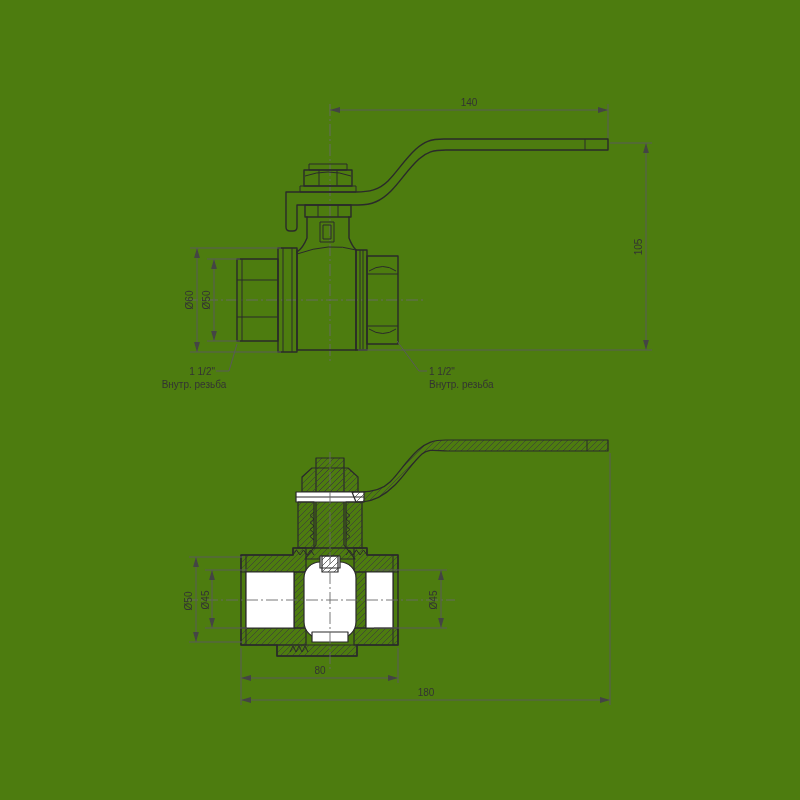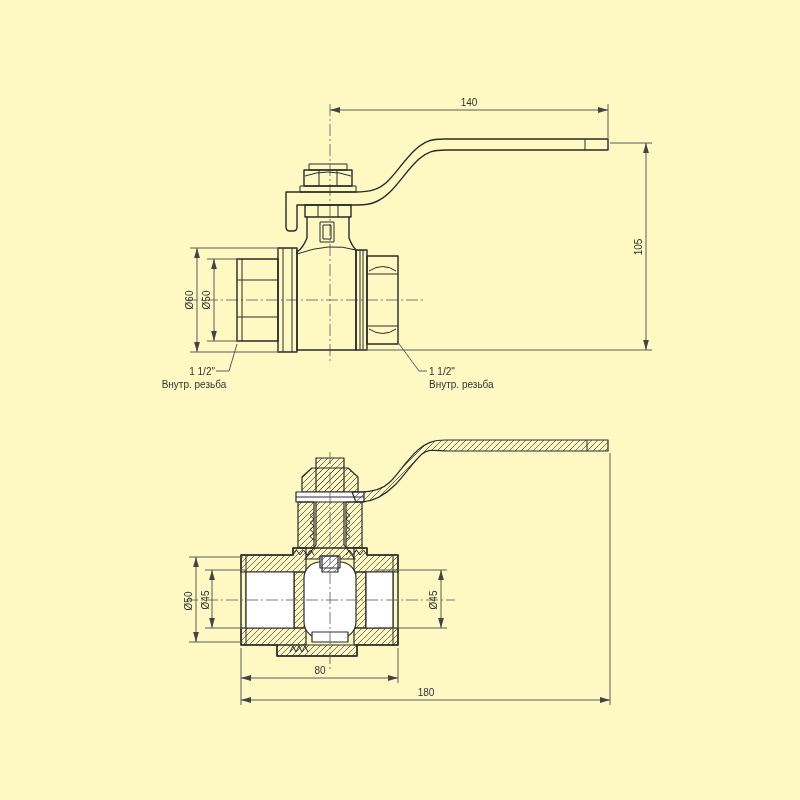--- a/index.html
+++ b/index.html
@@ -1,16 +1,16 @@
 <!DOCTYPE html>
 <html><head>
 <meta charset="utf-8">
 <style>
   html,body{margin:0;padding:0;background:#ffffff;}
-  .stage{position:relative;width:800px;height:800px;background:#fef9c3;overflow:hidden;
+  .stage{position:relative;width:800px;height:800px;background:#4d7c0f;overflow:hidden;
          font-family:"Liberation Sans", sans-serif;}
   svg{display:block;}
   .obj{stroke:#2a2a2a;stroke-width:1.4;fill:none;stroke-linejoin:round;stroke-linecap:round;}
   .obj2{stroke:#2a2a2a;stroke-width:1;fill:none;stroke-linejoin:round;}
   .hatched{stroke:#2a2a2a;stroke-width:1.2;fill:url(#hatch);stroke-linejoin:round;}
   .white{fill:#ffffff;stroke:#2a2a2a;stroke-width:1.2;stroke-linejoin:round;}
   .cl{stroke:#6a6a6a;stroke-width:0.9;fill:none;stroke-dasharray:12 3 2 3;}
   .dim{stroke:#5a5a5a;stroke-width:1;fill:none;}
   .t{font-family:"Liberation Sans", sans-serif;font-size:10px;fill:#333333;}
 </style>

